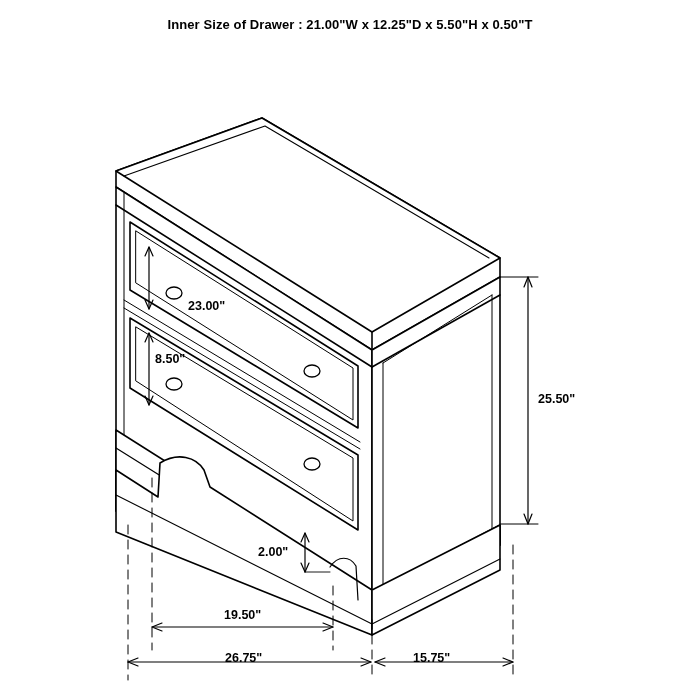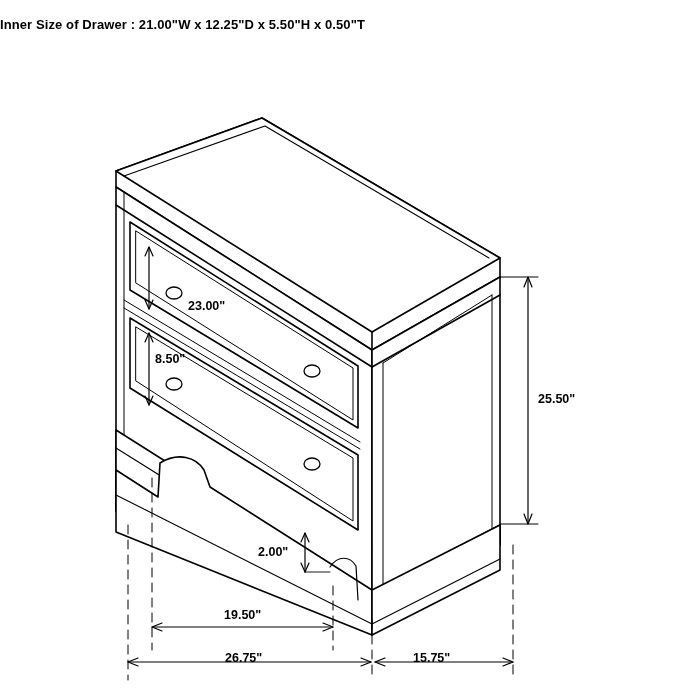--- a/index.html
+++ b/index.html
@@ -17,20 +17,21 @@
   #stage {
     position: relative;
     width: 700px;
     height: 700px;
   }
   #title {
     position: absolute;
     top: 17px;
     left: 0;
     width: 700px;
+    text-align: center;
     font-size: 13px;
     font-weight: bold;
     color: #000000;
     letter-spacing: 0.1px;
   }
   svg#drawing {
     position: absolute;
     top: 0;
     left: 0;
   }

